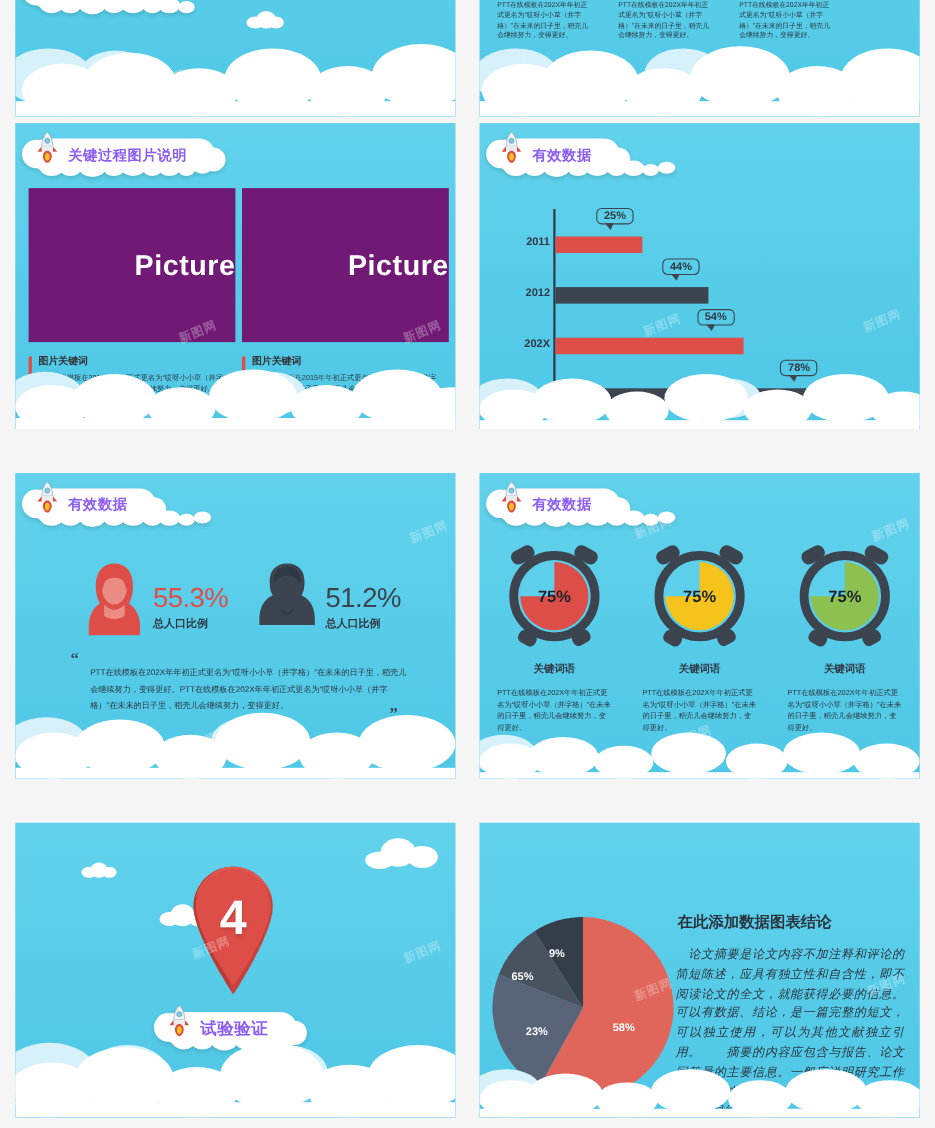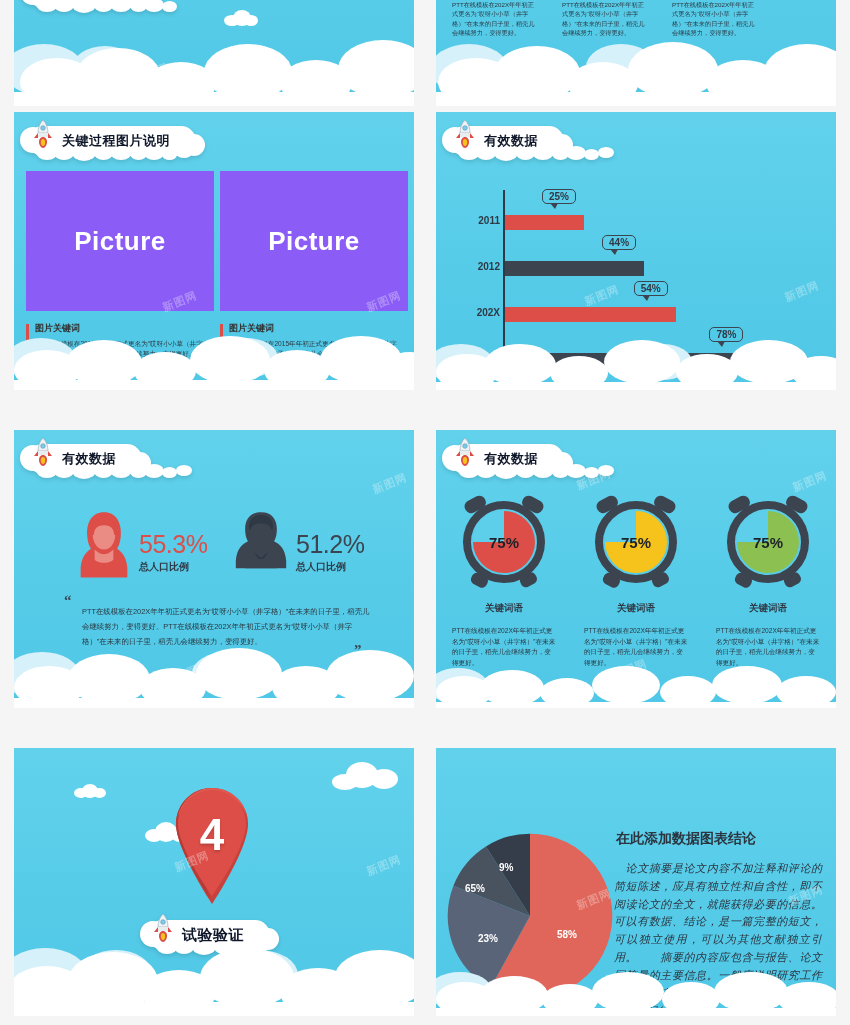--- a/index.html
+++ b/index.html
@@ -13,24 +13,24 @@
   .cloudband .pale{background:#d7f1fa;}
   .cloudband .base{position:absolute;left:0;right:0;bottom:0;height:14px;background:#fff;}
   
   .titlecloud{position:absolute;display:flex;align-items:center;height:30px;filter:drop-shadow(0 2px 2px rgba(0,0,0,.13));}
   .tc-body{position:relative;height:30px;background:#fff;border-radius:16px;display:flex;align-items:center;padding:0 26px 0 34px;}
   .tc-body:before,.tc-body:after{content:"";position:absolute;background:#fff;border-radius:50%;}
   .tc-body:before{width:26px;height:26px;left:-8px;top:1px;}
   .tc-body:after{width:22px;height:22px;right:-9px;top:8px;}
   .tc-bumps{position:absolute;left:8px;right:-16px;bottom:-6px;height:18px;}
   .tc-bumps i{position:absolute;display:block;background:#fff;border-radius:50%;}
-  .tc-title{font-size:13px;color:#0f172a;font-weight:600;letter-spacing:.5px;white-space:nowrap;z-index:3;}
+  .tc-title{font-size:13px;color:#8b5cf6;font-weight:600;letter-spacing:.5px;white-space:nowrap;z-index:3;}
   .rocket{position:absolute;left:4px;top:-7px;width:22px;height:30px;z-index:4;}
   
-  .picbox{position:absolute;background:#8b5cf6;display:flex;align-items:center;justify-content:center;}
+  .picbox{position:absolute;background:#701a75;display:flex;align-items:center;justify-content:flex-end;}
   .picbox span{color:#fff;font-size:26px;font-weight:bold;letter-spacing:.5px;}
   .kwblock{position:absolute;padding-left:9px;}
   .kwblock:before{content:"";position:absolute;left:0;top:2px;bottom:0;width:3px;background:#dd4e48;}
   .kw-h{font-size:9px;font-weight:bold;color:#333;margin:0 0 4px;}
   .kw-p{font-size:6.6px;line-height:1.55;color:#2e3b44;margin:0;}
   
   .axis{position:absolute;width:2px;background:#2f3945;}
   .bar{position:absolute;height:15px;}
   .bar.red{background:#dd4e48;}
   .bar.dark{background:#3c4450;}

